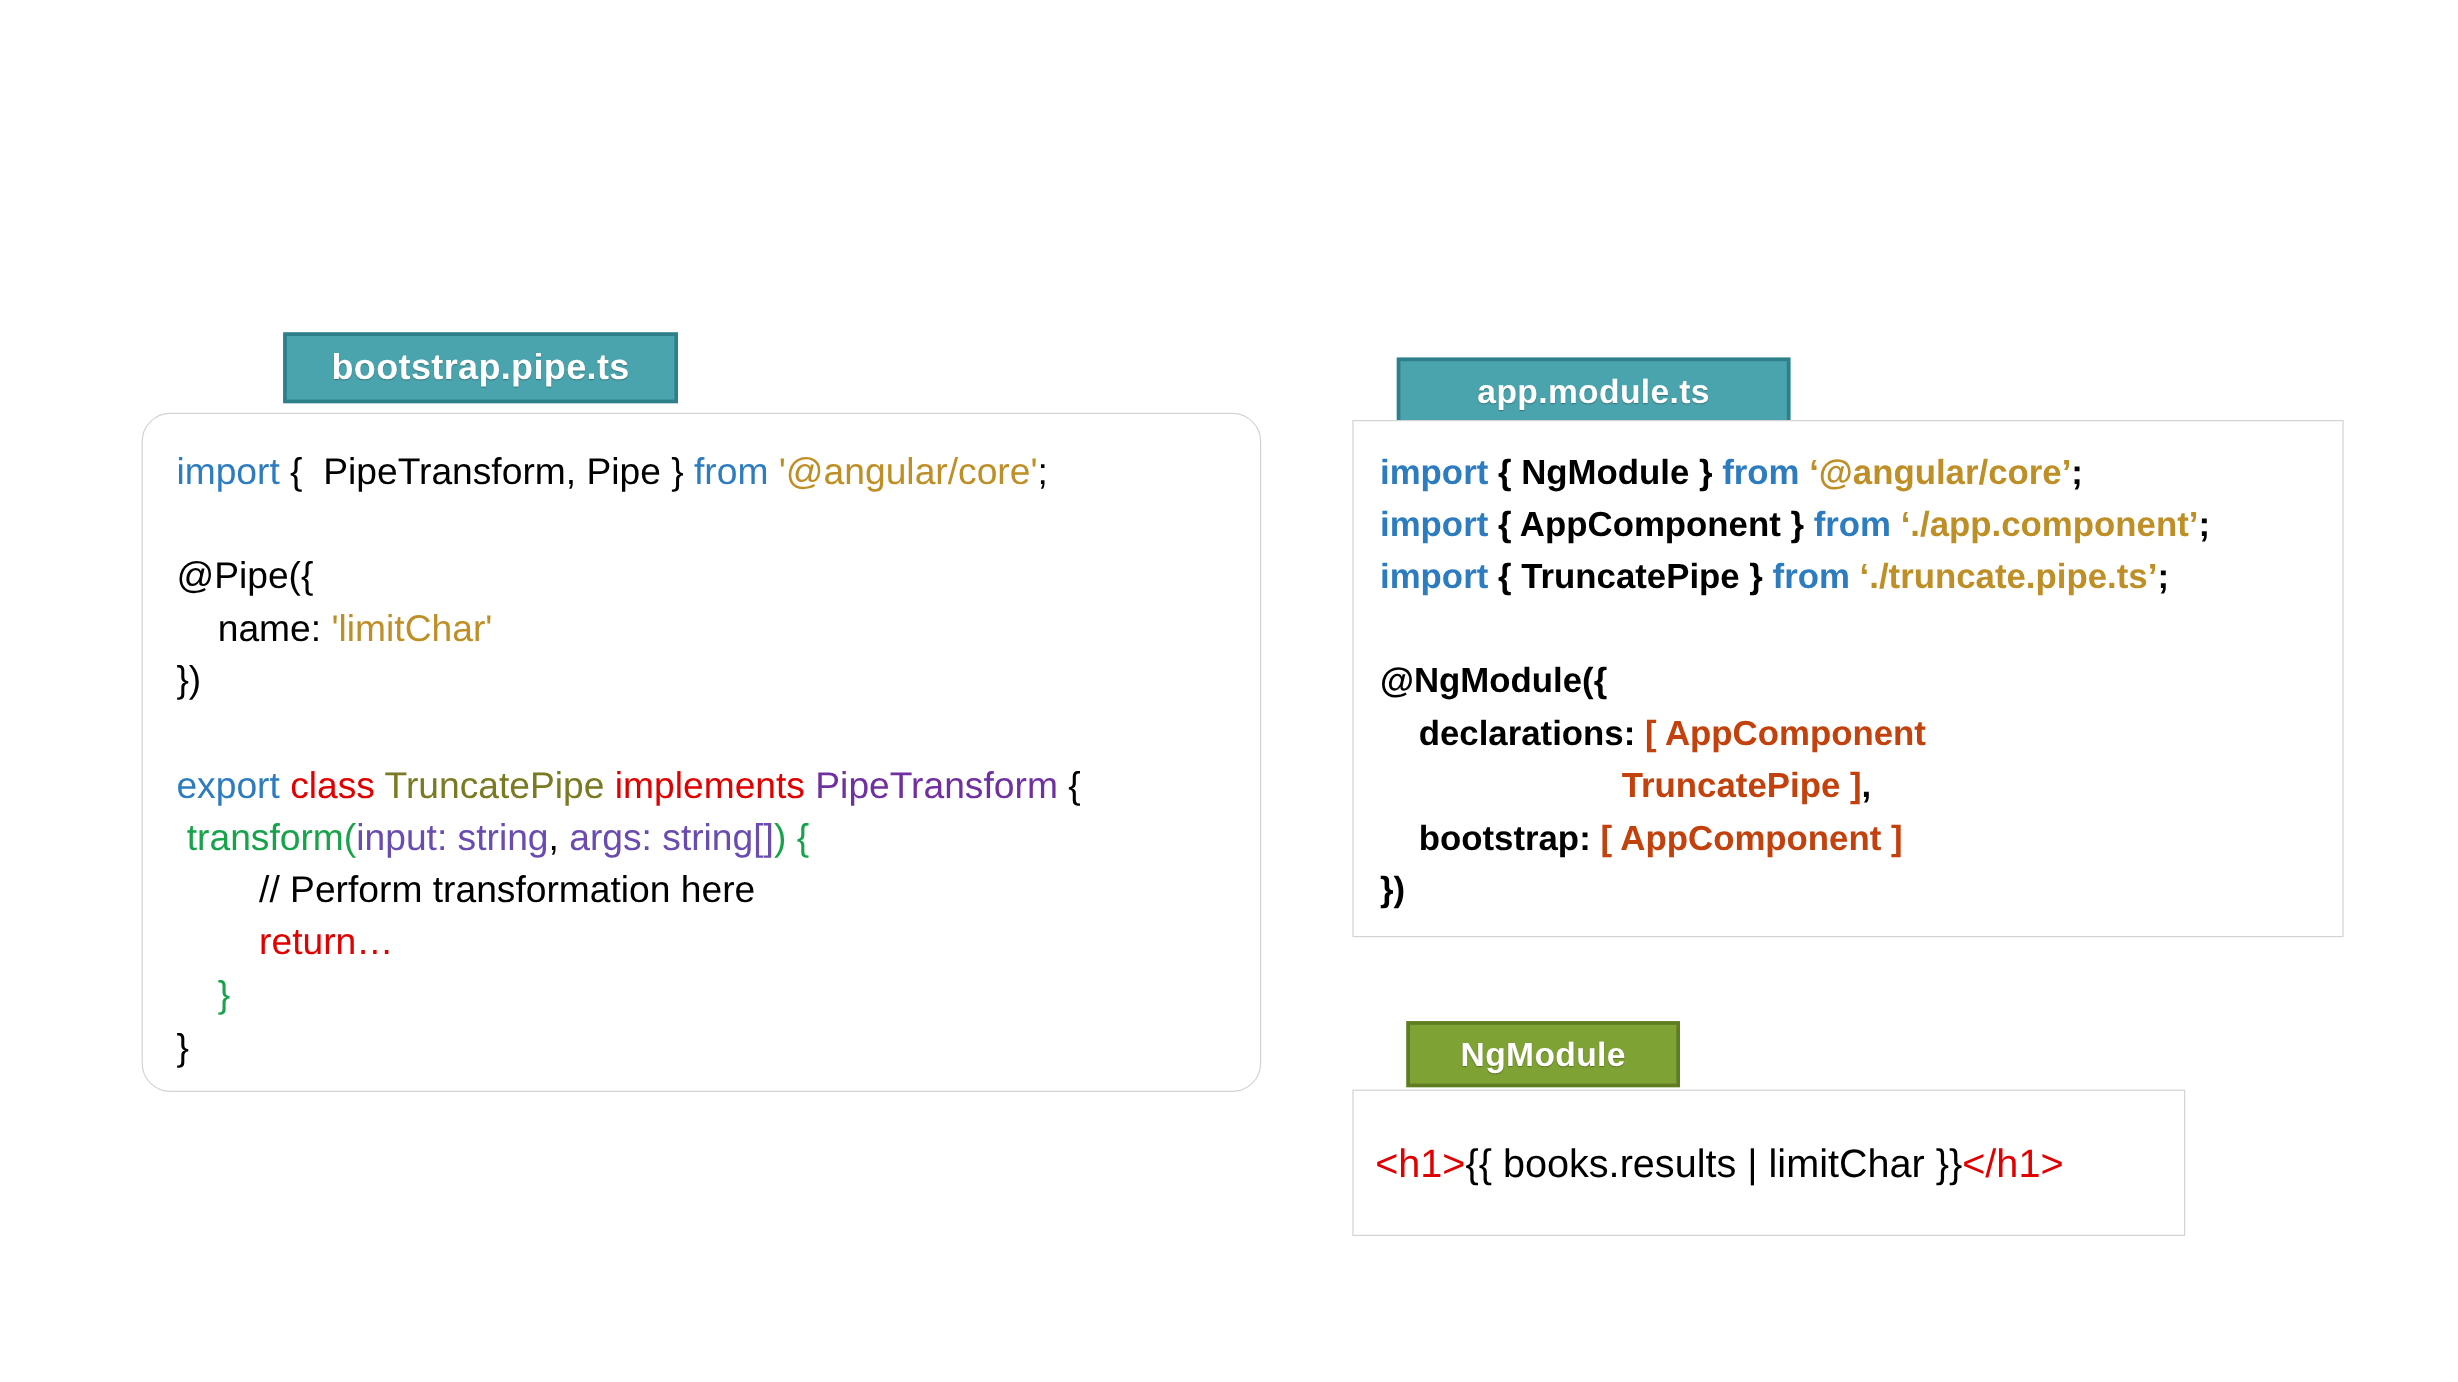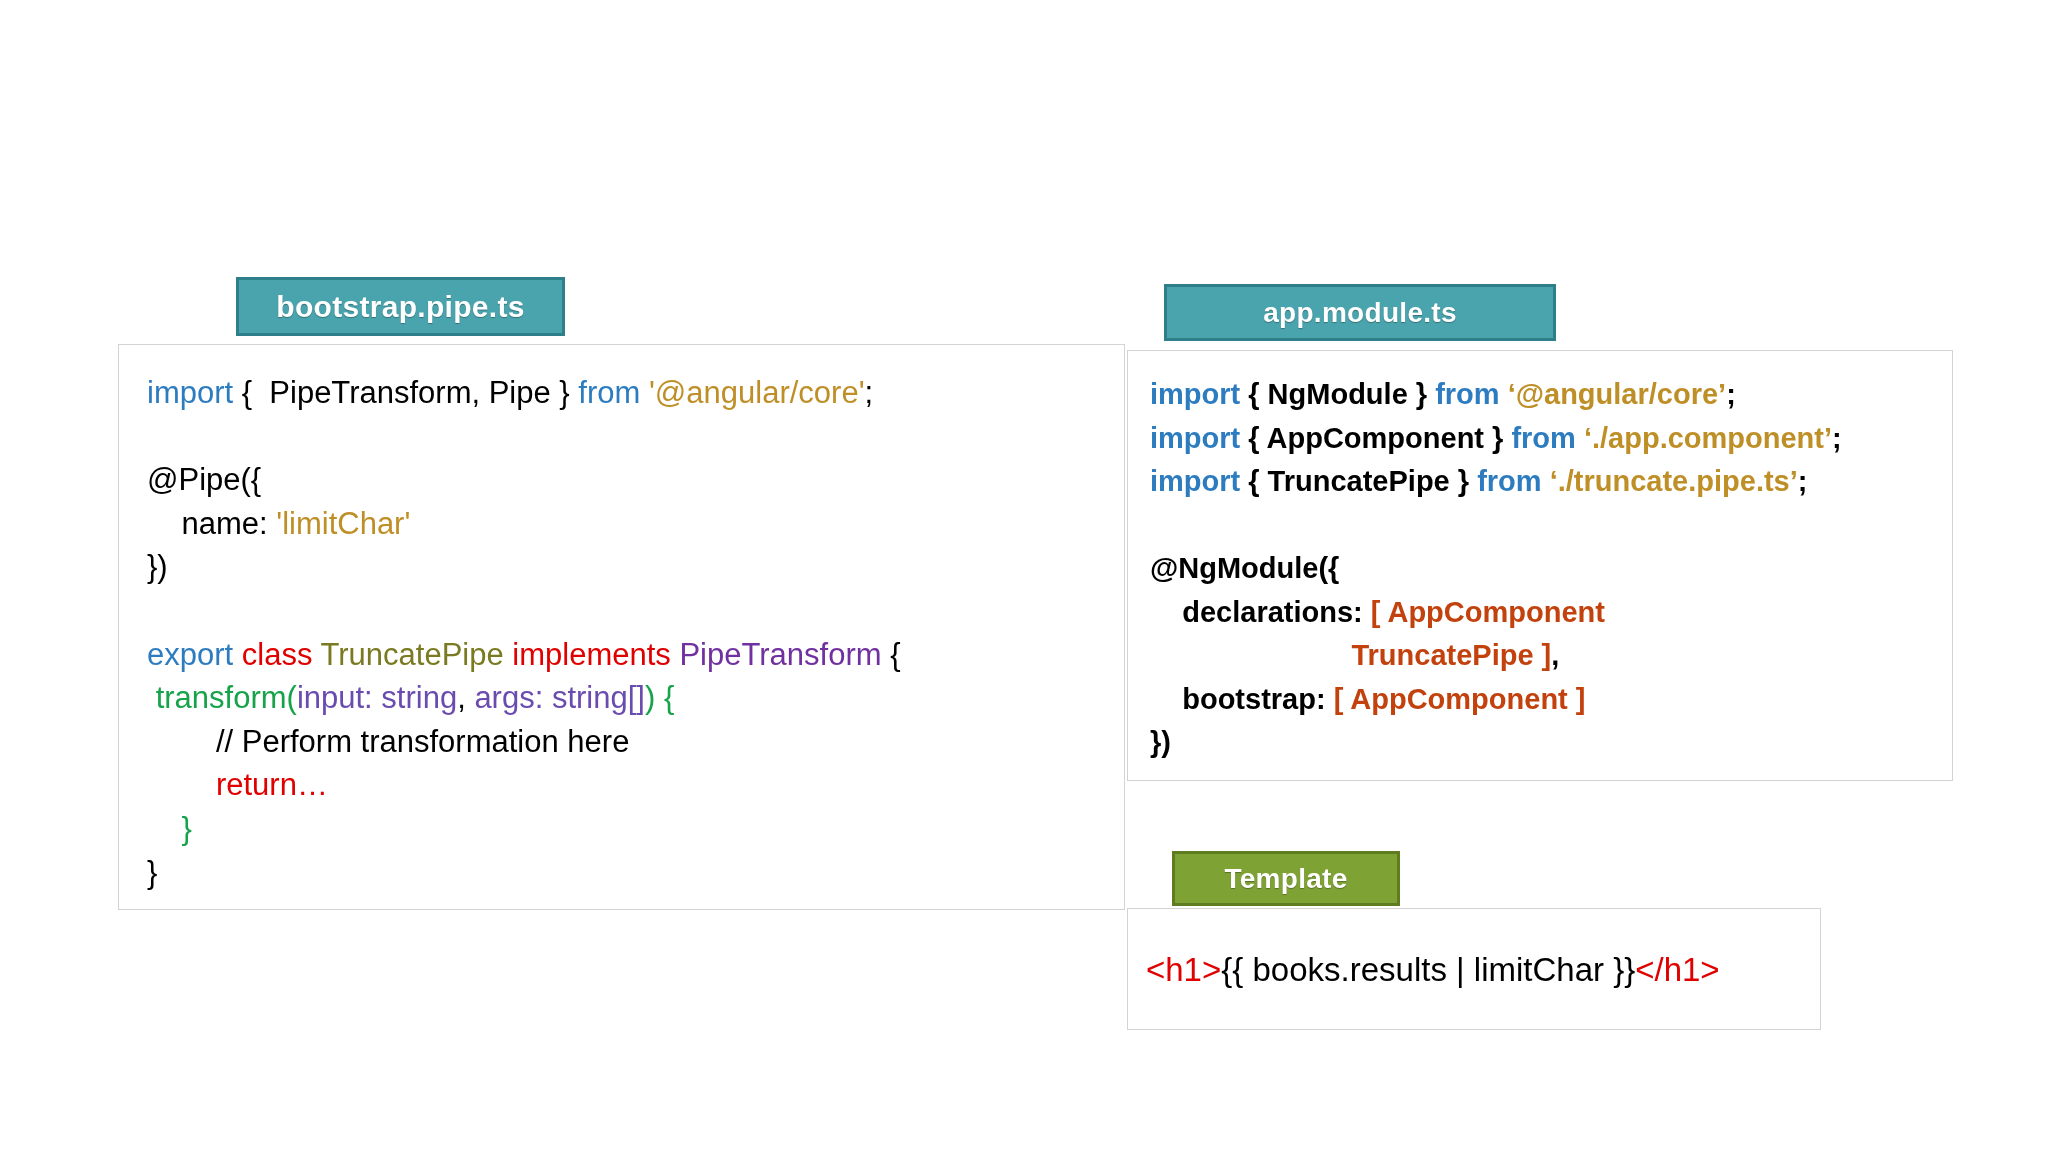--- a/index.html
+++ b/index.html
@@ -62,22 +62,22 @@
 
   #badge-truncate {
     left: 236px;
     top: 277px;
     width: 329px;
     height: 59px;
     font-size: 30px;
   }
   #badge-appmodule {
     left: 1164px;
-    top: 284px;
-    width: 392px;
+    top: 298px;
+    width: 328px;
     height: 57px;
     font-size: 28px;
   }
   #badge-template {
     left: 1172px;
     top: 851px;
     width: 228px;
     height: 55px;
     font-size: 28px;
   }
@@ -90,25 +90,26 @@
     border: 1px solid #d3d3d3;
     font-family: "Liberation Sans", sans-serif;
     color: #000000;
     white-space: pre;
     overflow: hidden;
   }
 
   #panel-truncate {
     left: 118px;
     top: 344px;
-    width: 1007px;
+    width: 933px;
     height: 566px;
     padding: 26px 0 0 28px;
     font-size: 31px;
     line-height: 43.6px;
+    border-radius: 24px;
   }
 
   #panel-appmodule {
     left: 1127px;
     top: 350px;
     width: 826px;
     height: 431px;
     padding: 22px 0 0 22px;
     font-size: 29px;
     line-height: 43.5px;
@@ -152,18 +153,18 @@
 
   <div class="code-panel" id="panel-truncate"><div><span class="kw-blue">import </span><span class="plain">{  PipeTransform, Pipe } </span><span class="kw-blue">from </span><span class="str-gold">'@angular/core'</span><span class="plain">;</span></div><div class="blank-line">&nbsp;</div><div><span class="plain">@Pipe({</span></div><div><span class="plain">    name: </span><span class="str-gold">'limitChar'</span></div><div><span class="plain">})</span></div><div class="blank-line">&nbsp;</div><div><span class="kw-blue">export </span><span class="kw-red">class </span><span class="kw-olive">TruncatePipe </span><span class="kw-red">implements </span><span class="kw-purple">PipeTransform </span><span class="plain">{</span></div><div><span class="plain"> </span><span class="fn-green">transform</span><span class="fn-green">(</span><span class="param-purp">input: string</span><span class="plain">, </span><span class="param-purp">args: string[]</span><span class="fn-green">)</span><span class="plain"> </span><span class="fn-green">{</span></div><div><span class="plain">        // Perform transformation here</span></div><div><span class="kw-red">        return…</span></div><div><span class="fn-green">    }</span></div><div><span class="plain">}</span></div></div>
 
   <div class="badge badge-teal" id="badge-appmodule">
     <span>app.module.ts</span>
   </div>
 
   <div class="code-panel" id="panel-appmodule"><div><span class="kw-blue">import </span><span class="plain">{ NgModule } </span><span class="kw-blue">from </span><span class="str-gold">‘@angular/core’</span><span class="plain">;</span></div><div><span class="kw-blue">import </span><span class="plain">{ AppComponent } </span><span class="kw-blue">from </span><span class="str-gold">‘./app.component’</span><span class="plain">;</span></div><div><span class="kw-blue">import </span><span class="plain">{ TruncatePipe } </span><span class="kw-blue">from </span><span class="str-gold">‘./truncate.pipe.ts’</span><span class="plain">;</span></div><div class="blank-line">&nbsp;</div><div><span class="plain">@NgModule({</span></div><div><span class="plain">    declarations: </span><span class="kw-violet">[ AppComponent</span></div><div><span class="plain">                         </span><span class="kw-violet">TruncatePipe ]</span><span class="plain">,</span></div><div><span class="plain">    bootstrap: </span><span class="kw-violet">[ AppComponent ]</span></div><div><span class="plain">})</span></div></div>
 
   <div class="badge badge-green" id="badge-template">
-    <span>Template</span>
+    <span>NgModule</span>
   </div>
 
   <div class="code-panel" id="panel-template"><div><span class="tag-red">&lt;h1&gt;</span><span class="plain">{{ books.results | limitChar }}</span><span class="tag-red">&lt;/h1&gt;</span></div></div>
 
 </div>
 
 </body></html>

